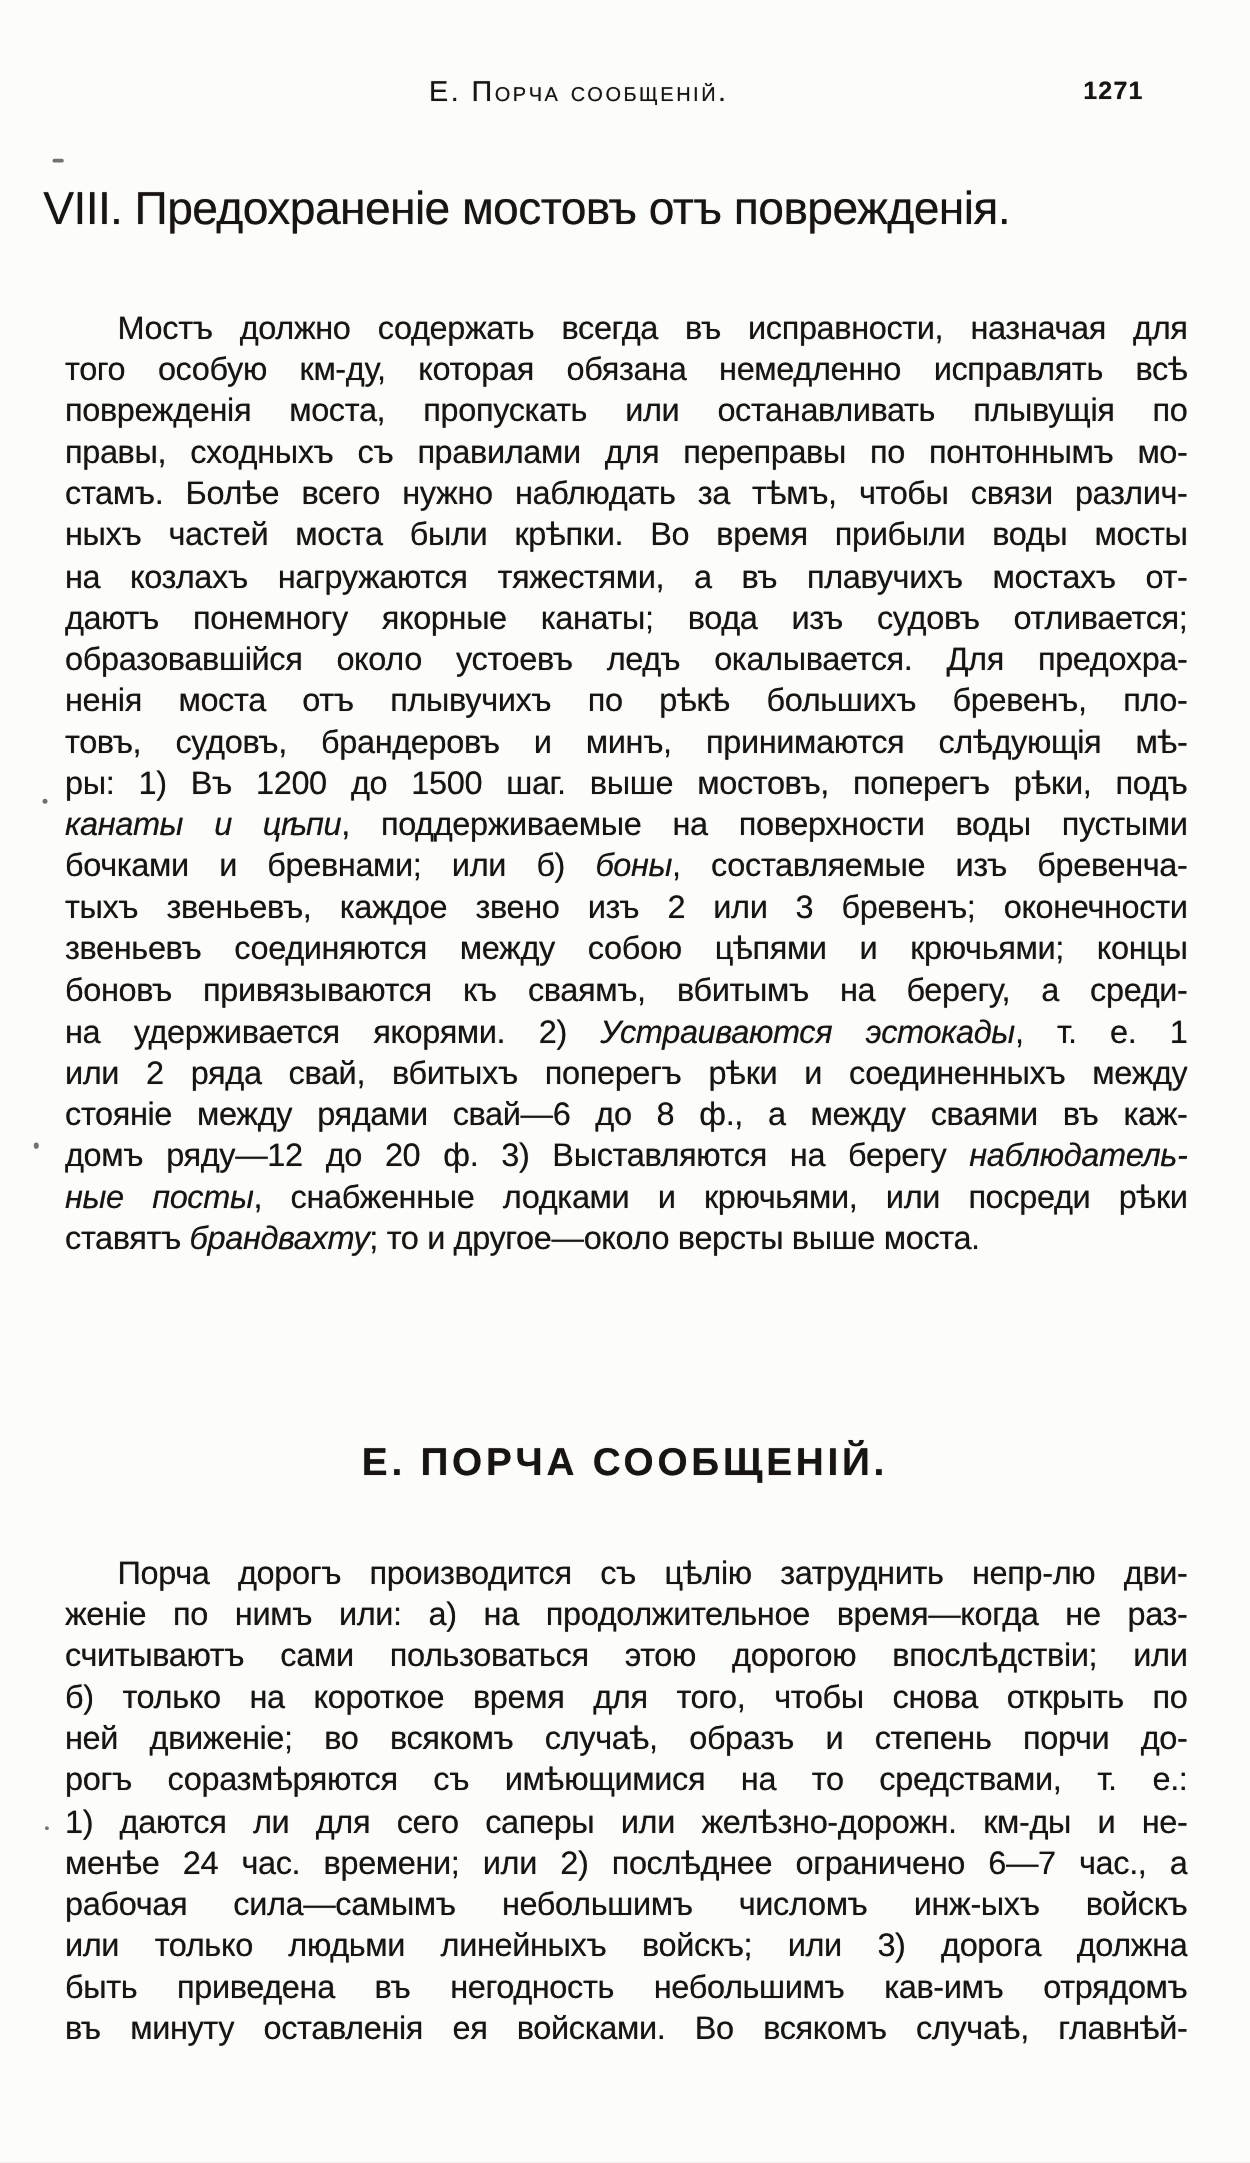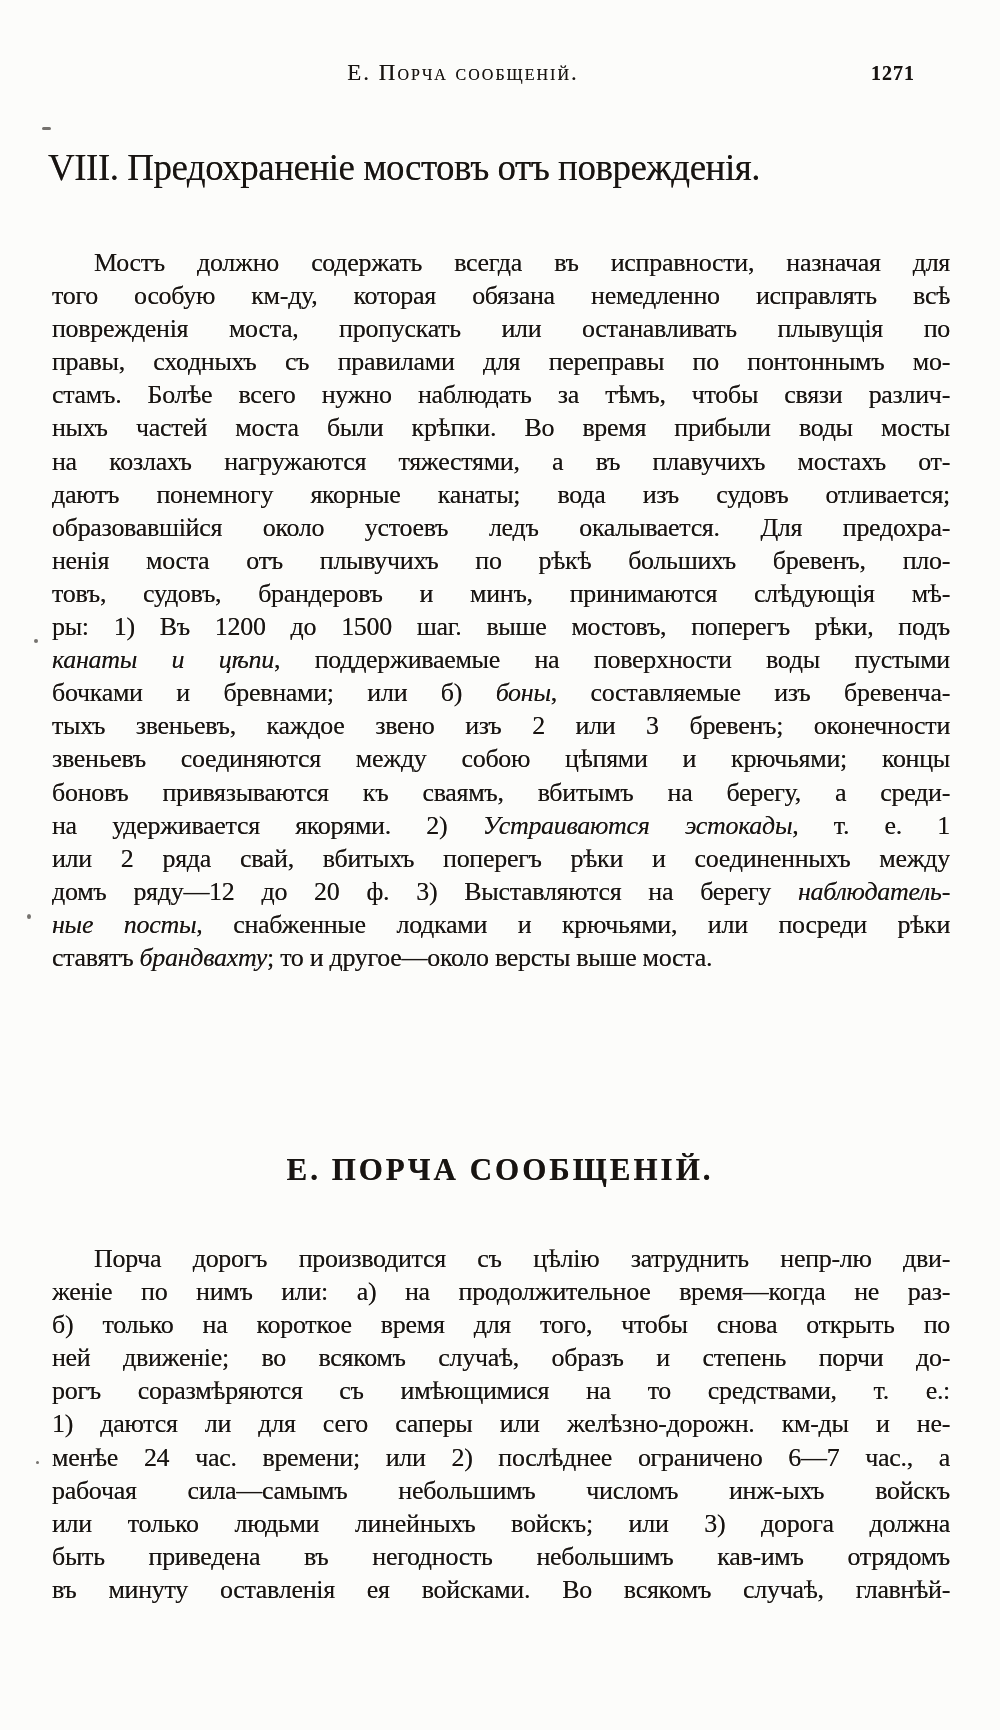--- a/index.html
+++ b/index.html
@@ -2,40 +2,40 @@
 <html><head>
 <meta charset="utf-8">
 <style>
   html,body { margin:0; padding:0; background:#e9e8e4; }
   .page {
     position:relative;
     width:1000px; height:1730px;
     margin:0 auto;
     background:#fcfcfa;
     color:#181411;
-    font-family:Liberation Serif, serif;
+    font-family:Liberation Sans, sans-serif;
     overflow:hidden;
     text-shadow:0 0 .6px rgba(24,20,17,.65);
   }
   .running-header {
     position:absolute; left:52px; top:60px; width:898px; height:36px;
   }
   .rh-title {
     display:block; text-align:center;
     font-variant:small-caps;
     font-size:23px; letter-spacing:2px;
     transform:translateX(-38px);
   }
   .page-number {
     position:absolute; right:35px; top:2px;
     font-size:20px; letter-spacing:1px; font-weight:600;
   }
   .chapter-title {
     position:absolute; left:0; top:146px; width:808px; margin:0;
-    text-align:center; font-weight:500;
+    text-align:right; font-weight:500;
     font-size:37px; letter-spacing:-0.5px; white-space:nowrap;
   }
   .section-title {
     position:absolute; left:0; top:1152px; width:1000px; margin:0;
     text-align:center; font-weight:700;
     font-size:31px; letter-spacing:3px; white-space:nowrap;
   }
   .para {
     position:absolute; left:52px; width:898px;
     font-size:26px; line-height:33.1px; letter-spacing:-0.3px;
@@ -80,30 +80,32 @@
       <div class="line"><span>ненія моста отъ плывучихъ по рѣкѣ большихъ бревенъ, пло-</span></div>
       <div class="line"><span>товъ, судовъ, брандеровъ и минъ, принимаются слѣдующія мѣ-</span></div>
       <div class="line"><span>ры: 1) Въ 1200 до 1500 шаг. выше мостовъ, поперегъ рѣки, подъ</span></div>
       <div class="line"><span class="it">канаты и цѣпи</span><span>, поддерживаемые на поверхности воды пустыми</span></div>
       <div class="line"><span>бочками и бревнами; или б) </span><span class="it">боны</span><span>, составляемые изъ бревенча-</span></div>
       <div class="line"><span>тыхъ звеньевъ, каждое звено изъ 2 или 3 бревенъ; оконечности</span></div>
       <div class="line"><span>звеньевъ соединяются между собою цѣпями и крючьями; концы</span></div>
       <div class="line"><span>боновъ привязываются къ сваямъ, вбитымъ на берегу, а среди-</span></div>
       <div class="line"><span>на удерживается якорями. 2) </span><span class="it">Устраиваются эстокады</span><span>, т. е. 1</span></div>
       <div class="line"><span>или 2 ряда свай, вбитыхъ поперегъ рѣки и соединенныхъ между</span></div>
+      <div class="line"><span>стояніе между рядами свай—6 до 8 ф., а между сваями въ каж-</span></div>
       <div class="line"><span>домъ ряду—12 до 20 ф. 3) Выставляются на берегу </span><span class="it">наблюдатель-</span></div>
       <div class="line"><span class="it">ные посты</span><span>, снабженные лодками и крючьями, или посреди рѣки</span></div>
       <div class="line lastleft"><span>ставятъ </span><span class="it">брандвахту</span><span>; то и другое—около версты выше моста.</span></div>
     </div>
 
   <h2 class="section-title">Е. ПОРЧА СООБЩЕНІЙ.</h2>
 
   <div class="para para2">
       <div class="line indent"><span>Порча дорогъ производится съ цѣлію затруднить непр-лю дви-</span></div>
       <div class="line"><span>женіе по нимъ или: а) на продолжительное время—когда не раз-</span></div>
+      <div class="line"><span>считываютъ сами пользоваться этою дорогою впослѣдствіи; или</span></div>
       <div class="line"><span>б) только на короткое время для того, чтобы снова открыть по</span></div>
       <div class="line"><span>ней движеніе; во всякомъ случаѣ, образъ и степень порчи до-</span></div>
       <div class="line"><span>рогъ соразмѣряются съ имѣющимися на то средствами, т. е.:</span></div>
       <div class="line"><span>1) даются ли для сего саперы или желѣзно-дорожн. км-ды и не-</span></div>
       <div class="line"><span>менѣе 24 час. времени; или 2) послѣднее ограничено 6—7 час., а</span></div>
       <div class="line"><span>рабочая сила—самымъ небольшимъ числомъ инж-ыхъ войскъ</span></div>
       <div class="line"><span>или только людьми линейныхъ войскъ; или 3) дорога должна</span></div>
       <div class="line"><span>быть приведена въ негодность небольшимъ кав-имъ отрядомъ</span></div>
       <div class="line"><span>въ минуту оставленія ея войсками. Во всякомъ случаѣ, главнѣй-</span></div>
     </div>

